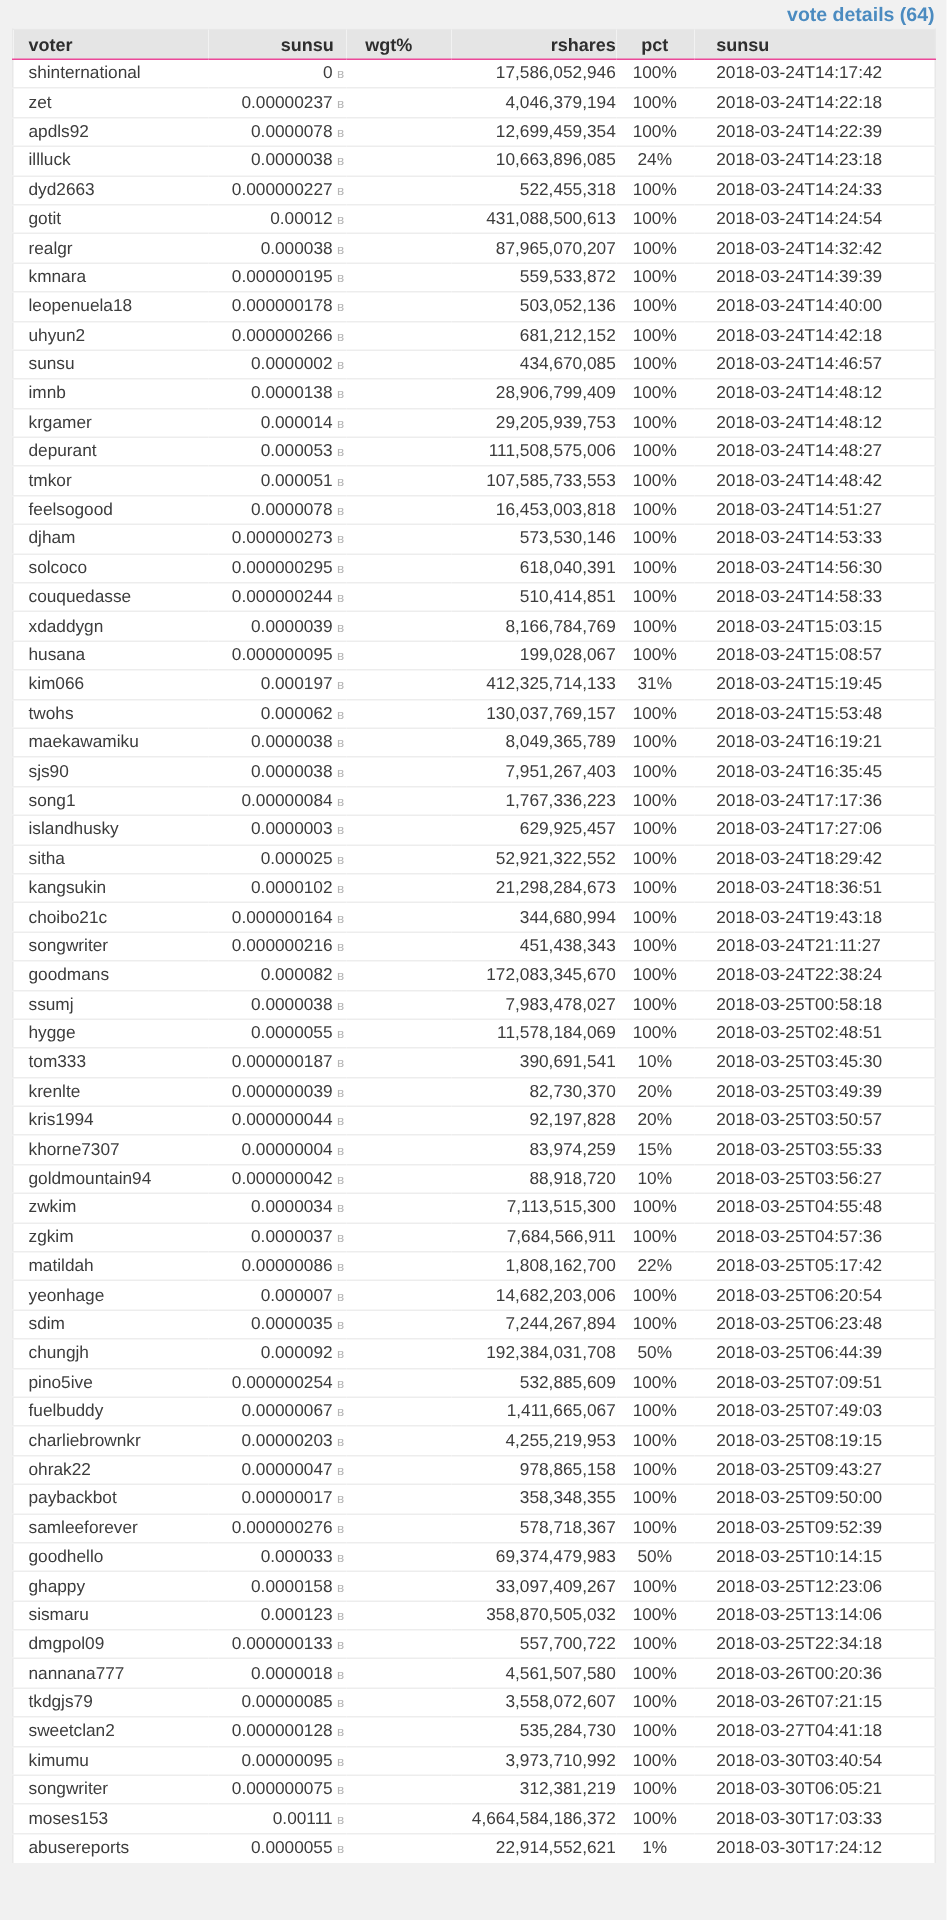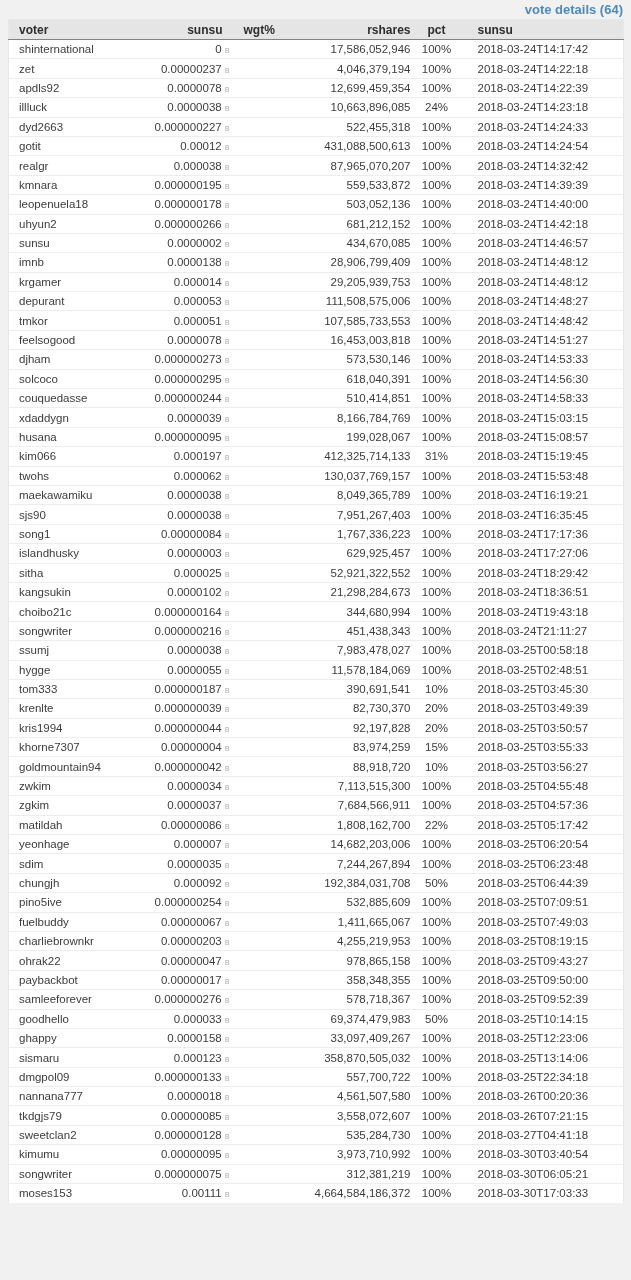--- a/index.html
+++ b/index.html
@@ -328,20 +328,28 @@
         </tr>
         <tr>
           <td class="c-voter">songwriter</td>
           <td class="c-weight"><span>0.000000216</span><span class="weight-unit">ʙ</span></td>
           <td class="c-wgt"></td>
           <td class="c-rshares">451,438,343</td>
           <td class="c-pct">100%</td>
           <td class="c-time">2018-03-24T21:11:27</td>
         </tr>
         <tr>
+          <td class="c-voter">goodmans</td>
+          <td class="c-weight"><span>0.000082</span><span class="weight-unit">ʙ</span></td>
+          <td class="c-wgt"></td>
+          <td class="c-rshares">172,083,345,670</td>
+          <td class="c-pct">100%</td>
+          <td class="c-time">2018-03-24T22:38:24</td>
+        </tr>
+        <tr>
           <td class="c-voter">ssumj</td>
           <td class="c-weight"><span>0.0000038</span><span class="weight-unit">ʙ</span></td>
           <td class="c-wgt"></td>
           <td class="c-rshares">7,983,478,027</td>
           <td class="c-pct">100%</td>
           <td class="c-time">2018-03-25T00:58:18</td>
         </tr>
         <tr>
           <td class="c-voter">hygge</td>
           <td class="c-weight"><span>0.0000055</span><span class="weight-unit">ʙ</span></td>
@@ -558,17 +566,25 @@
           <td class="c-pct">100%</td>
           <td class="c-time">2018-03-30T06:05:21</td>
         </tr>
         <tr>
           <td class="c-voter">moses153</td>
           <td class="c-weight"><span>0.00111</span><span class="weight-unit">ʙ</span></td>
           <td class="c-wgt"></td>
           <td class="c-rshares">4,664,584,186,372</td>
           <td class="c-pct">100%</td>
           <td class="c-time">2018-03-30T17:03:33</td>
+        </tr>
+        <tr>
+          <td class="c-voter">abusereports</td>
+          <td class="c-weight"><span>0.0000055</span><span class="weight-unit">ʙ</span></td>
+          <td class="c-wgt"></td>
+          <td class="c-rshares">22,914,552,621</td>
+          <td class="c-pct">1%</td>
+          <td class="c-time">2018-03-30T17:24:12</td>
         </tr>
       </tbody>
   </table>
 
 </div>
 
 </body></html>

